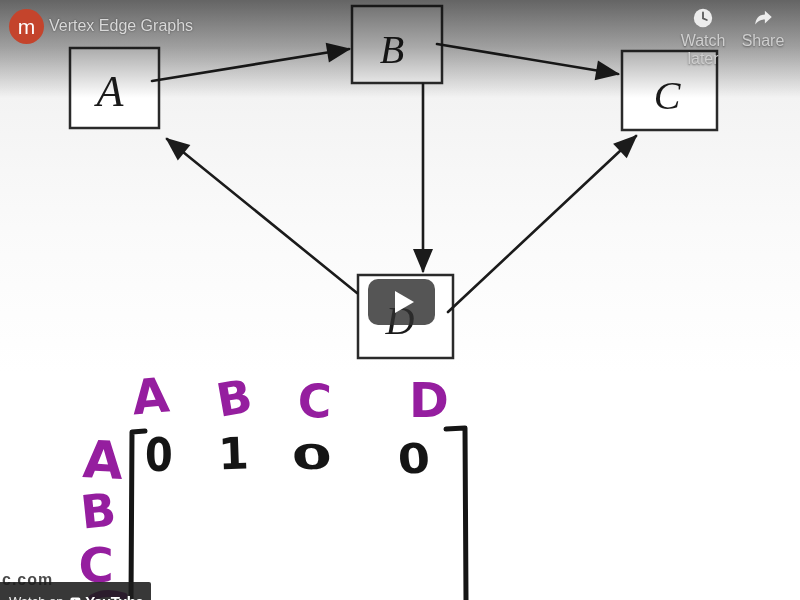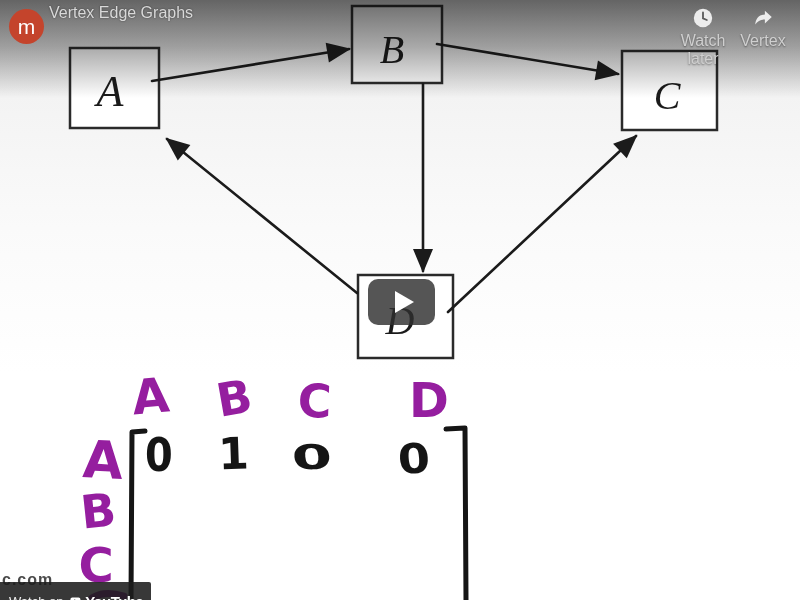--- a/index.html
+++ b/index.html
@@ -14,21 +14,21 @@
     background:linear-gradient(180deg, rgba(10,10,10,0.60) 0%, rgba(10,10,10,0.35) 48%, rgba(10,10,10,0) 100%);
     pointer-events:none;
   }
   .chrome { position:absolute; left:0; top:0; right:0; z-index:3; }
   .channel-logo {
     position:absolute; left:9px; top:9px; width:35px; height:35px; border-radius:50%;
     background:#c4442c; color:#fff; font-size:21px; line-height:35px; text-align:center;
     font-family:"Liberation Sans",sans-serif; cursor:pointer;
   }
   .video-title {
-    position:absolute; left:49px; top:4px; font-size:16px; color:#d9d9d9;
+    position:absolute; left:49px; top:17px; font-size:16px; color:#d9d9d9;
     text-shadow:0 0 2px rgba(0,0,0,0.5); cursor:pointer; white-space:nowrap;
   }
   .tb-btn { position:absolute; top:7px; width:74px; text-align:center; cursor:pointer; }
   .tb-btn .ic { display:block; margin:0 auto; }
   .tb-btn .lbl { display:block; margin-top:3px; font-size:16px; color:#cfcfcf; text-shadow:0 1px 2px rgba(0,0,0,0.45); }
   .watch-later { left:666px; }
   .share { left:726px; }
   .play-btn {
     position:absolute; left:368px; top:279px; width:67px; height:46px; z-index:4;
     background:rgba(48,48,48,0.82); border-radius:10px; cursor:pointer;
@@ -126,21 +126,21 @@
         <circle cx="12" cy="12" r="10" fill="#ececec"></circle>
         <path d="M12,6 L12,12.5 L16.2,14.2" stroke="#5c5c5c" stroke-width="2" fill="none" stroke-linecap="round"></path>
       </svg>
       <span class="lbl">Watch later</span>
     </div>
 
     <div class="tb-btn share">
       <svg class="ic" width="23" height="22" viewBox="0 0 24 24">
         <path d="M13.5,4 L21,11 L13.5,18 L13.5,13.6 C8.6,13.6 5.6,15.5 3,19.2 C3.6,13 6.5,8.7 13.5,8.2 Z" fill="#ececec"></path>
       </svg>
-      <span class="lbl">Vertex</span>
+      <span class="lbl">Share</span>
     </div>
   </div>
 
   <div class="play-btn">
     <div class="tri"></div>
   </div>
 
   <div class="watermark">c.com</div>
 
   <div class="watch-on-bar">

